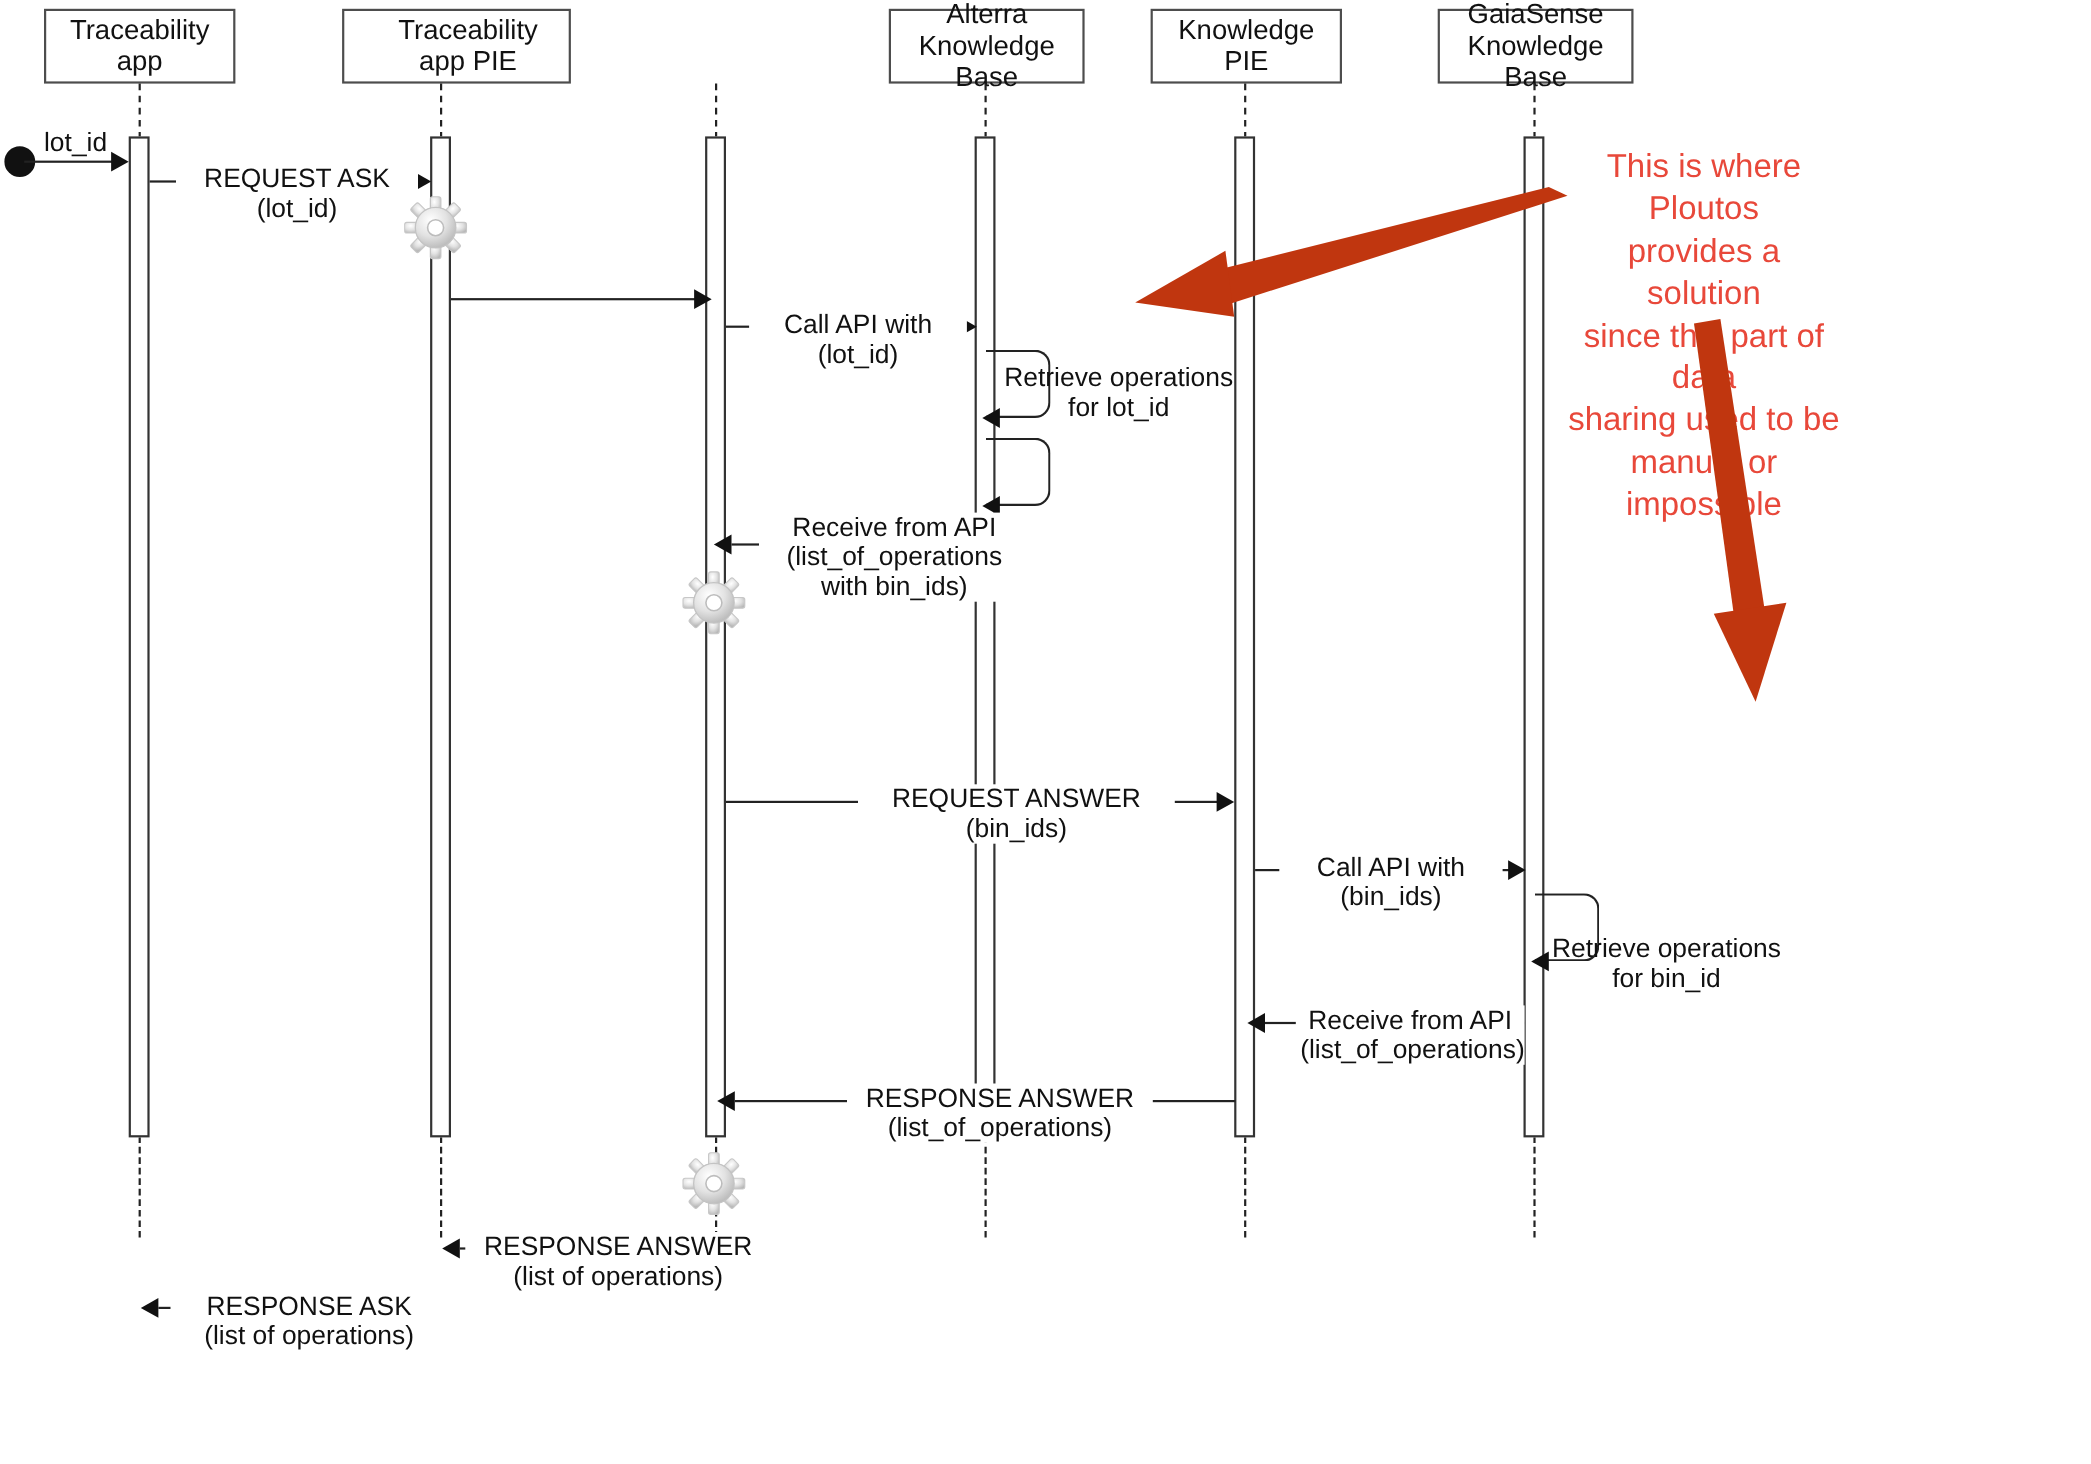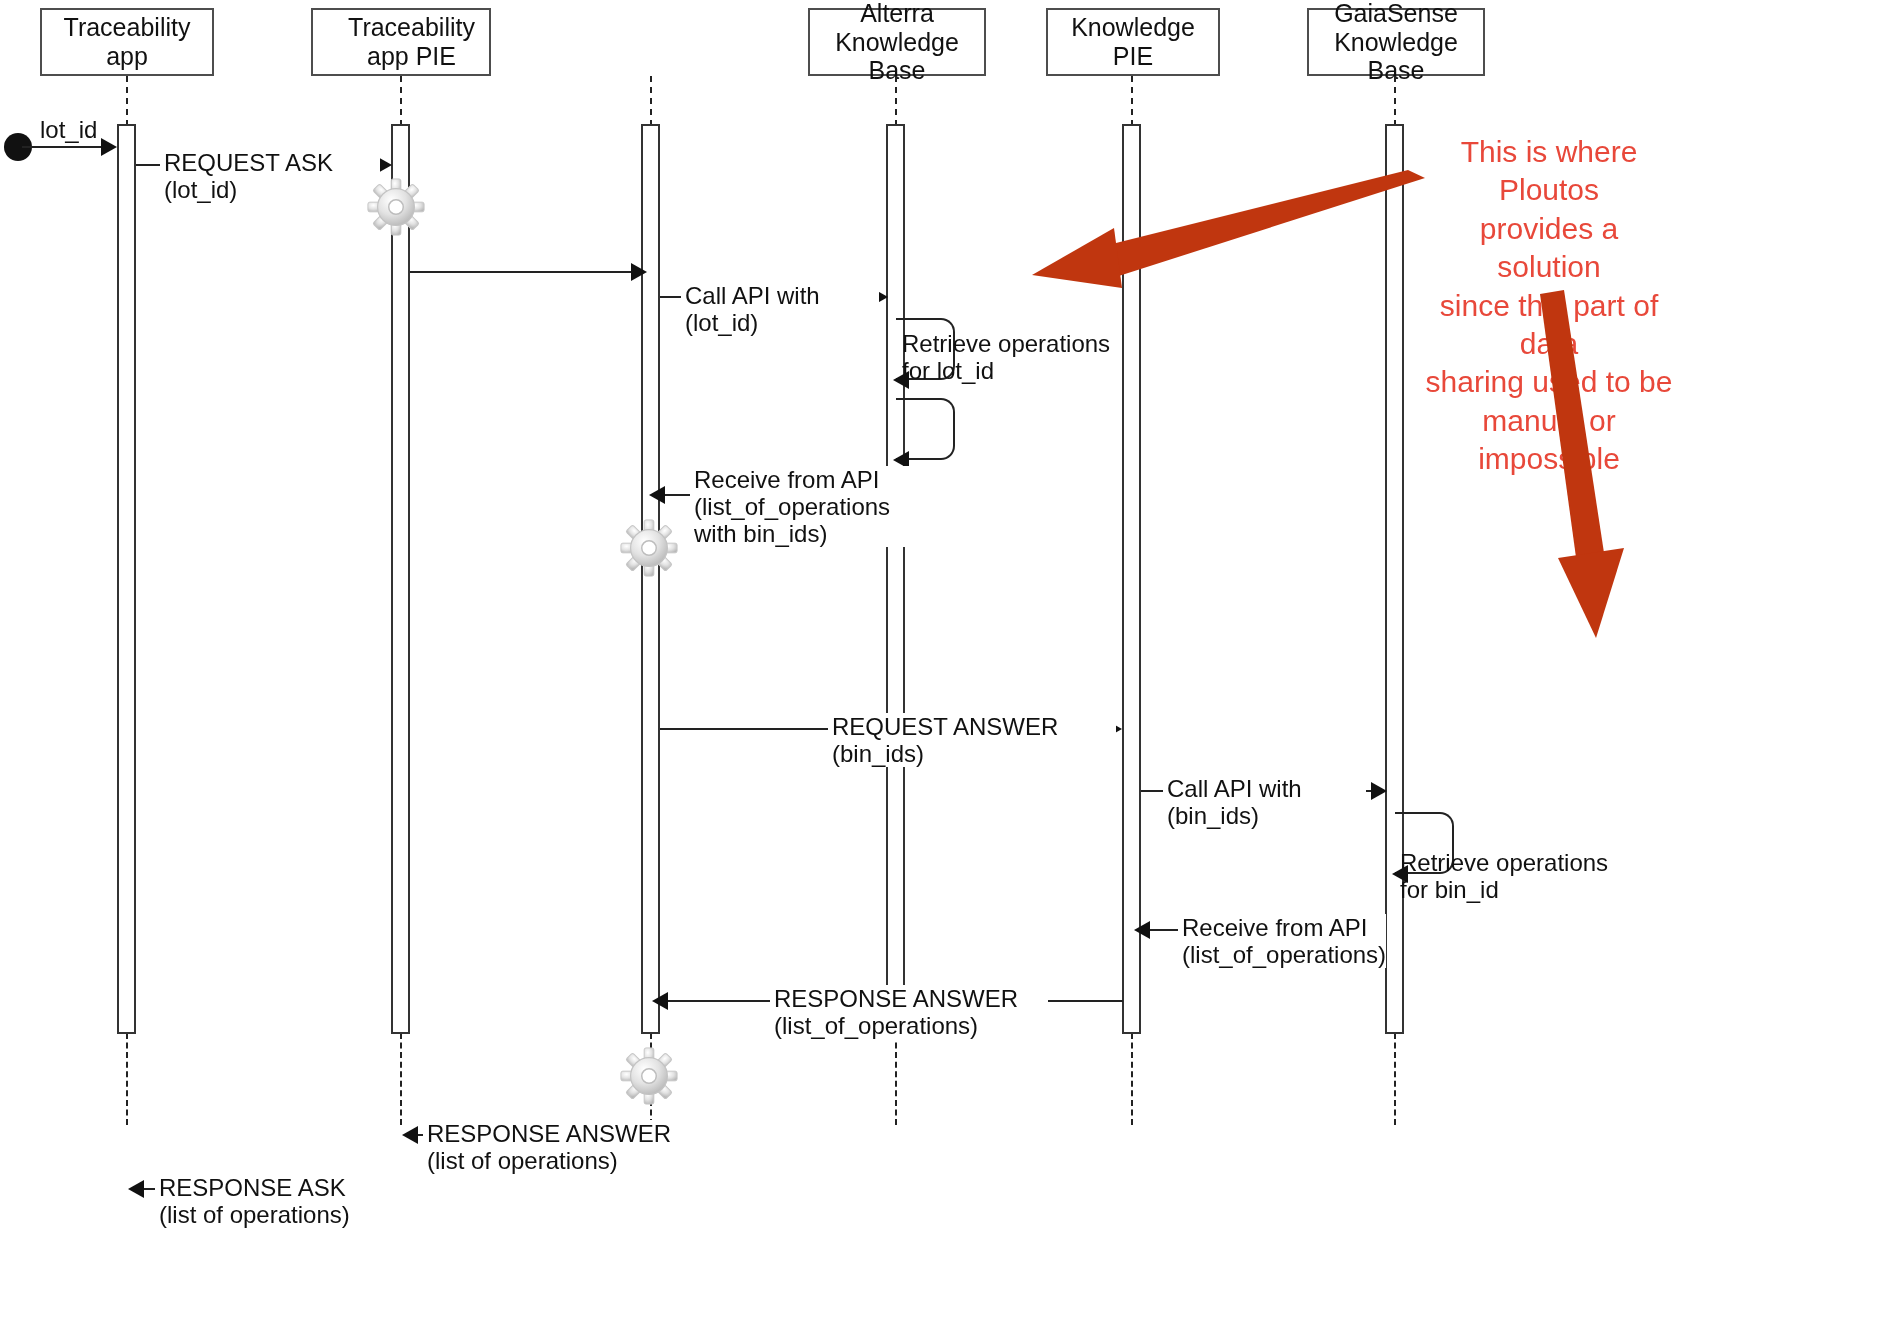--- a/index.html
+++ b/index.html
@@ -31,21 +31,21 @@
 
   
   .msg{position:absolute;height:0;border-top:2px solid #222;}
   .arrowR,.arrowL{position:absolute;width:0;height:0;
      border-top:9px solid transparent;border-bottom:9px solid transparent;}
   .arrowR{border-left:16px solid #111;}
   .arrowL{border-right:16px solid #111;}
 
   .mlabel{
     position:absolute;font-size:24px;color:#111;
-    line-height:1.13;white-space:pre-line;
+    text-align:center;line-height:1.13;white-space:pre-line;
     background:#ffffff;padding:0 4px;
   }
   .mlabel.nobg{background:transparent;}
 
   
   .selfloop{
     position:absolute;box-sizing:border-box;
     border:2px solid #222;border-left:none;
     border-top-right-radius:14px;border-bottom-right-radius:14px;
   }
@@ -66,21 +66,21 @@
 </head>
 <body>
 
 <div id="canvas">
 
   <div class="head" style="left:40px;top:8px;width:174px;height:68px;">
     <span>Traceability
 app</span>
   </div>
 
-  <div class="head" style="left:311px;top:8px;width:180px;height:68px;padding-left:25px;">
+  <div class="head" style="left:311px;top:8px;width:208px;height:68px;padding-left:25px;">
     <span>Traceability app
 PIE</span>
   </div>
 
 
   <div class="head" style="left:808px;top:8px;width:178px;height:68px;">
     <span>Alterra
 Knowledge Base</span>
   </div>
 
@@ -191,21 +191,21 @@
           <rect x="14" y="-5" width="15" height="10" rx="2" transform="rotate(45)"></rect>
         </g>
         <circle cx="0" cy="0" r="19" fill="url(#gg2)" stroke="#c3c3c3" stroke-width="1.2"></circle>
         <circle cx="0" cy="0" r="7.5" fill="#ffffff" stroke="#bdbdbd" stroke-width="1.5"></circle>
       </g>
     </svg>
   </div>
 
   <div class="msg" style="left:660px;top:728px;width:448px;"></div>
   <div class="arrowR" style="left:1106px;top:720px;"></div>
-  <div class="mlabel" style="left:828px;top:713px;width:280px;">REQUEST ANSWER (bin_ids)</div>
+  <div class="mlabel" style="left:780px;top:713px;width:280px;">REQUEST ANSWER (bin_ids)</div>
 
   <div class="msg" style="left:1141px;top:790px;width:233px;"></div>
   <div class="arrowR" style="left:1371px;top:782px;"></div>
   <div class="mlabel" style="left:1163px;top:775px;width:195px;">Call API with (bin_ids)</div>
 
   <div class="selfloop" style="left:1395px;top:812px;width:59px;height:62px;"></div>
   <div class="arrowL" style="left:1392px;top:865px;"></div>
   <div class="mlabel nobg" style="left:1396px;top:849px;width:230px;">Retrieve operations
 for bin_id</div>
 

